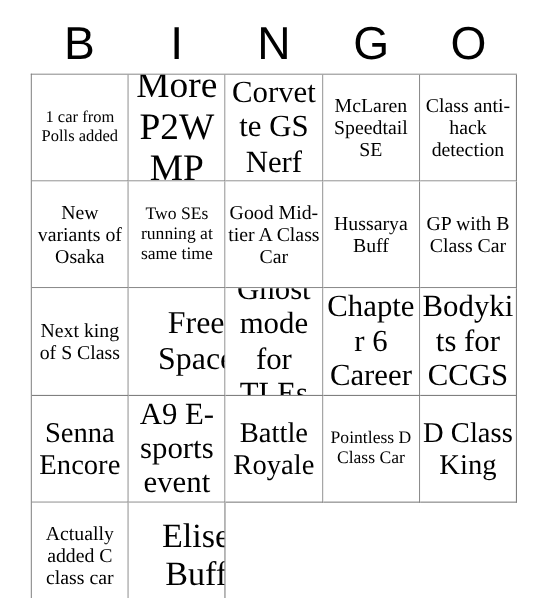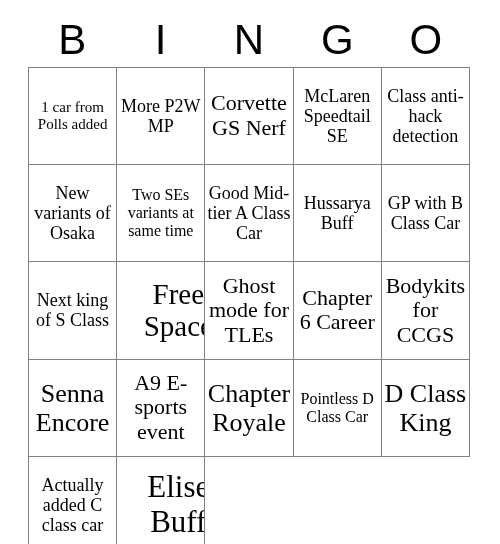--- a/index.html
+++ b/index.html
@@ -73,21 +73,21 @@
     color: #000000;
     line-height: 1.12;
     word-wrap: break-word;
     overflow-wrap: break-word;
     hyphens: manual;
   }
   
   .fs-xs .cell-text { font-size: 15px; }
   .fs-sm .cell-text { font-size: 16px; }
   .fs-md .cell-text { font-size: 18px; }
-  .fs-lg .cell-text { font-size: 22px; }
+  .fs-lg .cell-text { font-size: 28px; }
   .fs-xl .cell-text { font-size: 27px; }
   .fs-xxl .cell-text { font-size: 31px; margin-left: 35px; }
 </style>
 </head>
 <body>
 
 <div id="card-root">
 
   <div id="header-row">
       <div class="header-letter">B</div>
@@ -95,36 +95,36 @@
       <div class="header-letter">N</div>
       <div class="header-letter">G</div>
       <div class="header-letter">O</div>
     </div>
 
   <div id="bingo-grid">
       <div class="bingo-cell fs-xs">
         <span class="cell-text">1 car from Polls added</span>
       </div>
       <div class="bingo-cell fs-xl">
-        <span class="cell-text" style="font-size: 18px;">More P2W MP</span>
+        <span class="cell-text" style="font-size: 34px;">More P2W MP</span>
       </div>
       <div class="bingo-cell fs-lg">
         <span class="cell-text">Corvette GS Nerf</span>
       </div>
       <div class="bingo-cell fs-md">
         <span class="cell-text">McLaren Speedtail SE</span>
       </div>
       <div class="bingo-cell fs-md">
         <span class="cell-text">Class anti-hack detection</span>
       </div>
       <div class="bingo-cell fs-md">
         <span class="cell-text">New variants of Osaka</span>
       </div>
       <div class="bingo-cell fs-sm">
-        <span class="cell-text">Two SEs variants at same time</span>
+        <span class="cell-text">Two SEs running at same time</span>
       </div>
       <div class="bingo-cell fs-md">
         <span class="cell-text">Good Mid-tier A Class Car</span>
       </div>
       <div class="bingo-cell fs-md">
         <span class="cell-text">Hussarya Buff</span>
       </div>
       <div class="bingo-cell fs-md">
         <span class="cell-text">GP with B Class Car</span>
       </div>
@@ -143,21 +143,21 @@
       <div class="bingo-cell fs-lg">
         <span class="cell-text">Bodykits for CCGS</span>
       </div>
       <div class="bingo-cell fs-xl">
         <span class="cell-text" style="font-size: 26px;">Senna Encore</span>
       </div>
       <div class="bingo-cell fs-lg">
         <span class="cell-text">A9 E-sports event</span>
       </div>
       <div class="bingo-cell fs-xl">
-        <span class="cell-text" style="font-size: 26px;">Chapter Royale</span>
+        <span class="cell-text" style="font-size: 26px;">Battle Royale</span>
       </div>
       <div class="bingo-cell fs-sm">
         <span class="cell-text">Pointless D Class Car</span>
       </div>
       <div class="bingo-cell fs-xl">
         <span class="cell-text" style="font-size: 26px;">D Class King</span>
       </div>
       <div class="bingo-cell fs-md">
         <span class="cell-text">Actually added C class car</span>
       </div>

